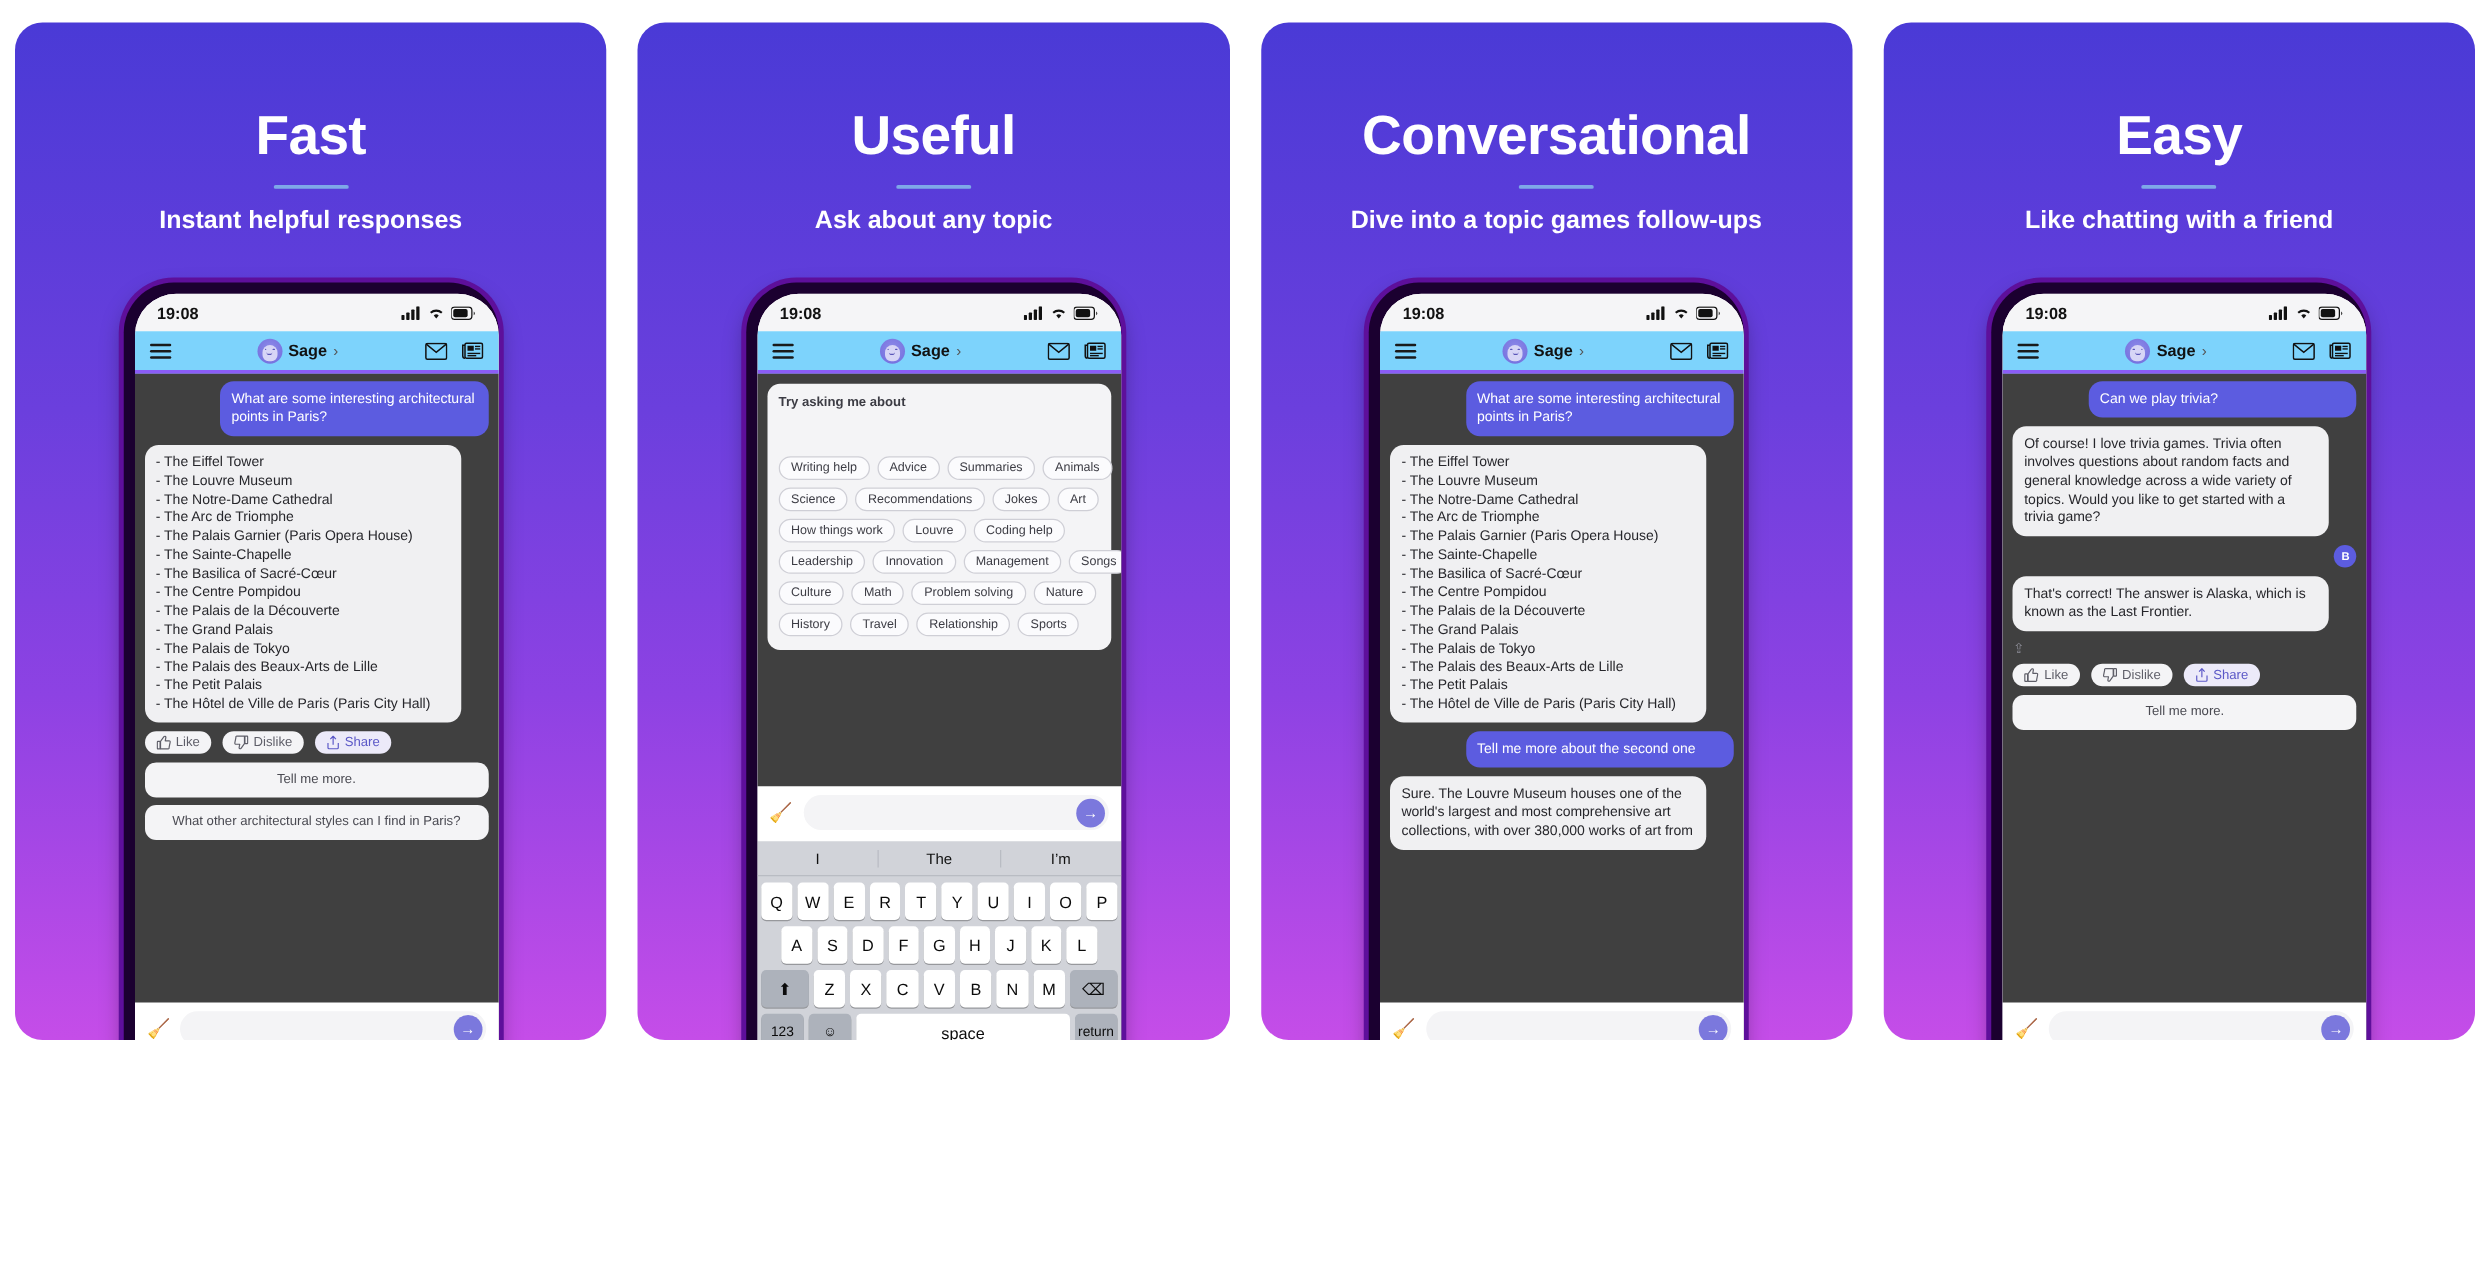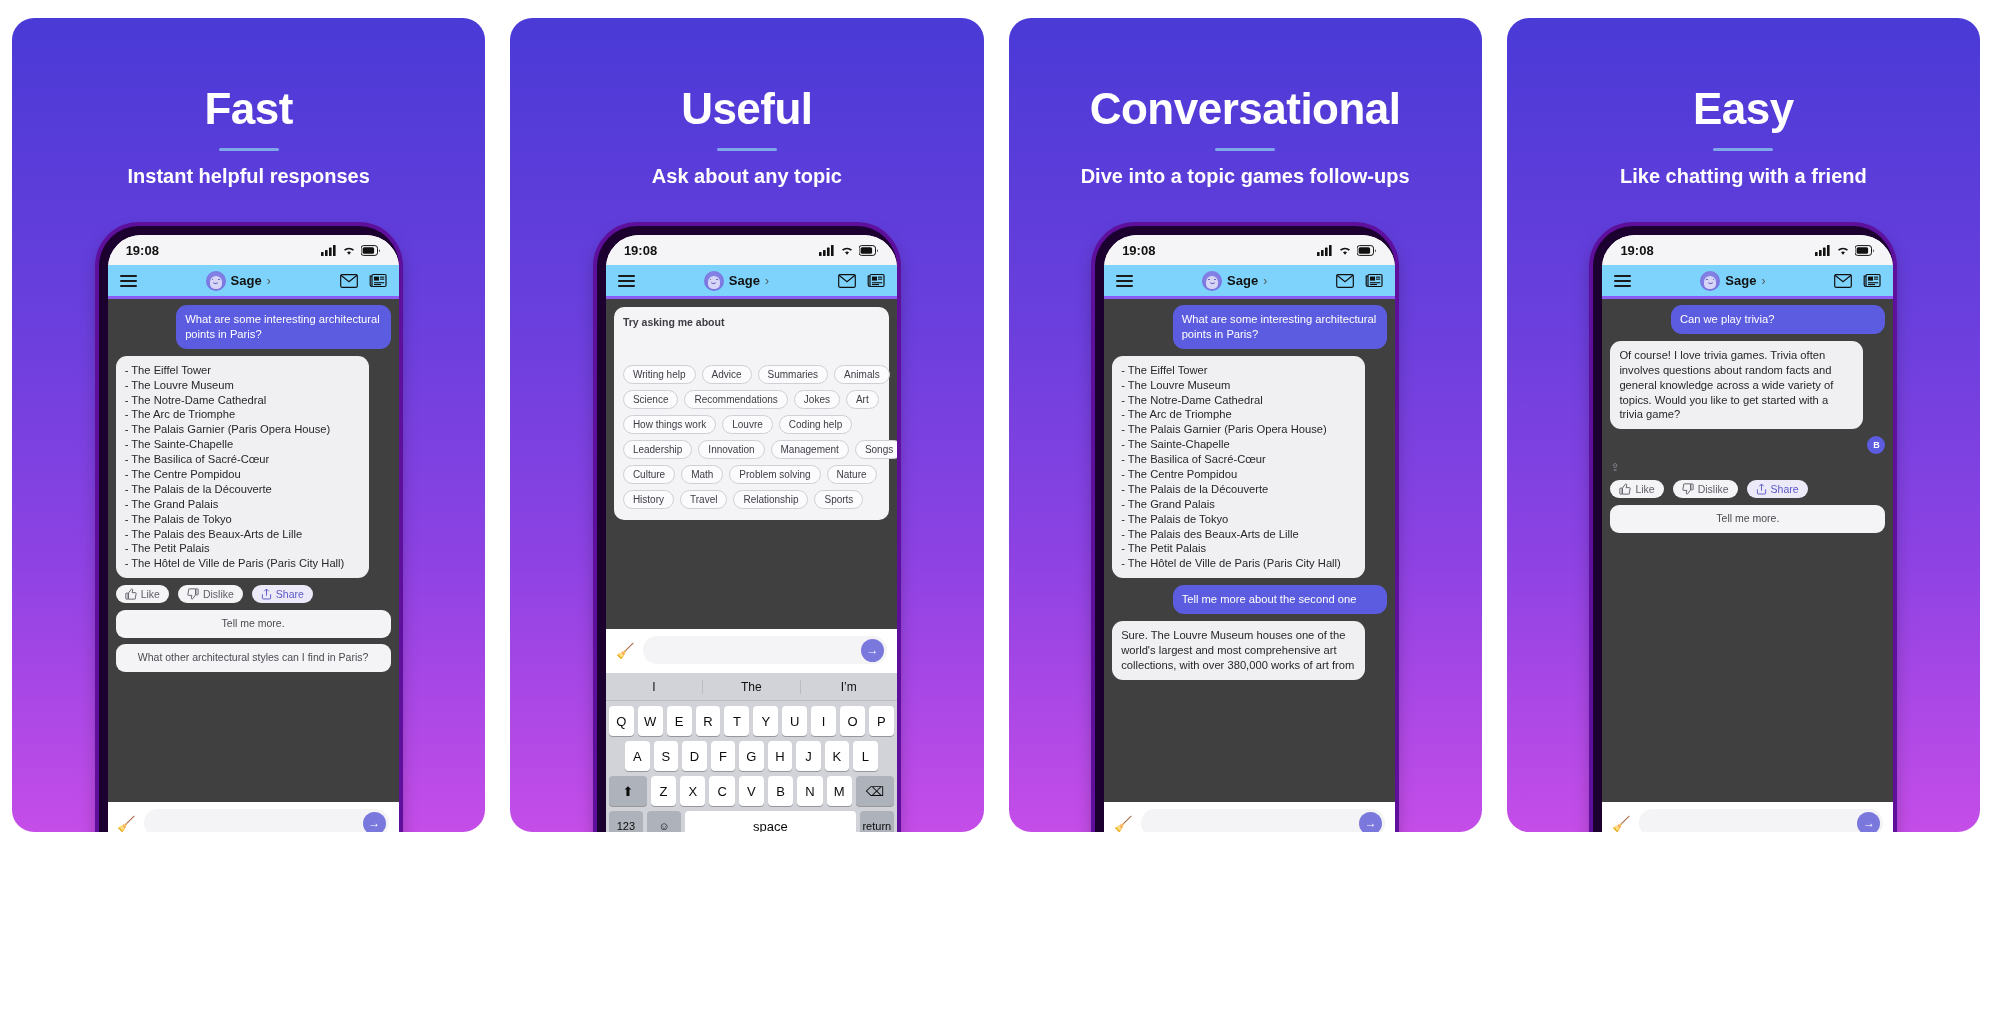--- a/index.html
+++ b/index.html
@@ -691,20 +691,21 @@
                 <rect x="5" y="9.2" width="10.2" height="1.1" fill="#111"></rect>
                 <rect x="5" y="11" width="7" height="1.1" fill="#111"></rect>
               </svg>
           </div>
         </div>
 
         <div class="chat">
           <div class="bubble user">Can we play trivia?</div>
           <div class="bubble bot wide">Of course! I love trivia games. Trivia often involves questions about random facts and general knowledge across a wide variety of topics. Would you like to get started with a trivia game?</div>
           <div class="badge-b">B</div>
+          <div class="bubble bot wide">That's correct! The answer is Alaska, which is known as the Last Frontier.</div>
 
           <div class="share-mini">⇪</div>
 
           <div class="feedback-row">
             <div class="fb">
               <svg width="12" height="12" viewBox="0 0 14 14">
                   <path d="M4 13V6l3.2-4.4a1 1 0 0 1 1.8.6L8.4 5.4H12a1 1 0 0 1 1 1.2l-1 5A1 1 0 0 1 11 13Z" fill="none" stroke="#5e5e68" stroke-width="1.1" stroke-linejoin="round"></path>
                   <rect x="1" y="6" width="2.6" height="7" rx=".6" fill="none" stroke="#5e5e68" stroke-width="1.1"></rect>
                 </svg>
               <span>Like</span>

